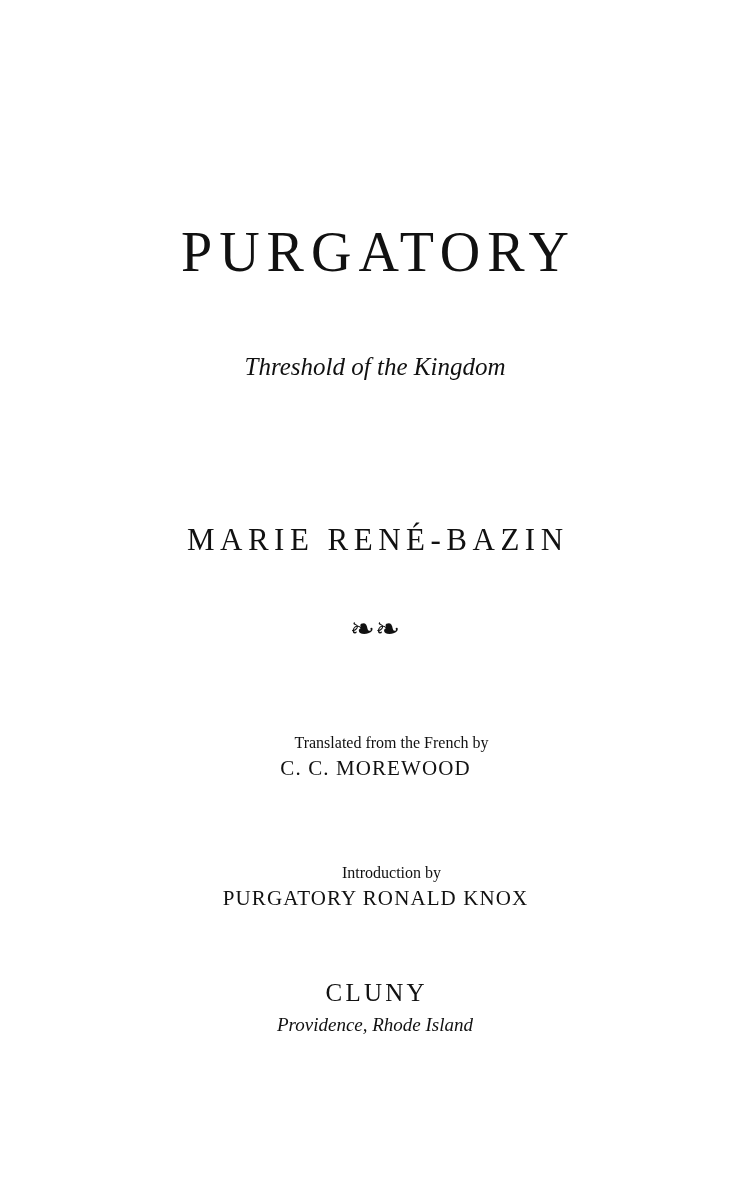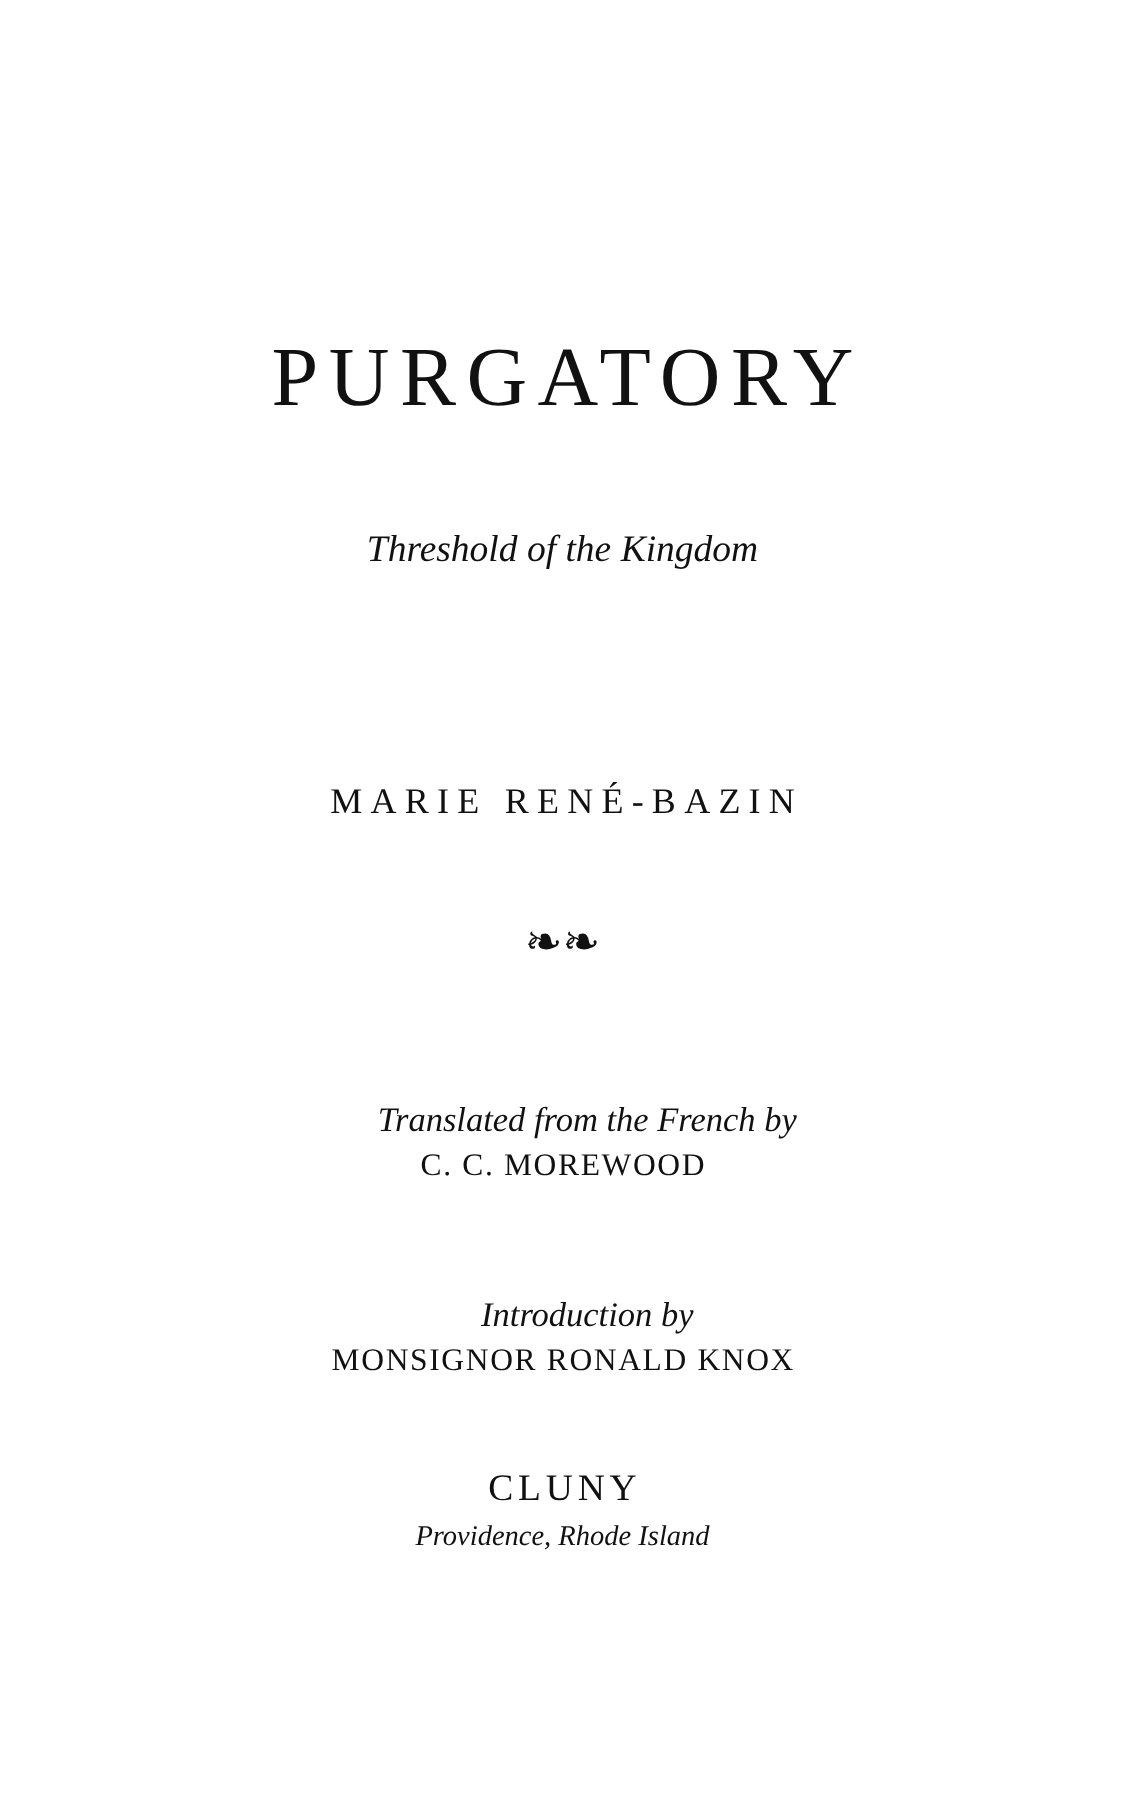--- a/index.html
+++ b/index.html
@@ -35,33 +35,32 @@
     text-indent: 7px;
   }
   .subtitle {
     top: 352px;
     font-size: 25px;
     font-style: italic;
     line-height: 1.2;
   }
   .author {
     top: 522px;
-    font-size: 24px;
+    font-size: 31px;
     letter-spacing: 5.5px;
     text-indent: 5.5px;
   }
   .ornament {
     top: 614px;
     font-size: 30px;
     line-height: 1;
     letter-spacing: 0px;
   }
   .translator-intro-line {
-    font-size: 23px;
-    font-style: italic;
+    font-size: 16px;
     margin-left: 33px;
   }
   .translator-name {
     font-size: 21px;
     letter-spacing: 1.1px;
     text-indent: 1.1px;
     margin-top: 4px;
   }
   .translator {
     top: 734px;
@@ -94,20 +93,20 @@
 
   <div class="block ornament">❧❧</div>
 
   <div class="block translator">
     <div class="translator-intro-line">Translated from the French by</div>
     <div class="translator-name">C. C. MOREWOOD</div>
   </div>
 
   <div class="block introduction">
     <div class="translator-intro-line">Introduction by</div>
-    <div class="translator-name">MONSIGNOR RONALD KNOX</div>
+    <div class="translator-name">PURGATORY RONALD KNOX</div>
   </div>
 
   <div class="block publisher">CLUNY</div>
 
   <div class="block publisher-location">Providence, Rhode Island</div>
 
 </div>
 
 </body></html>

